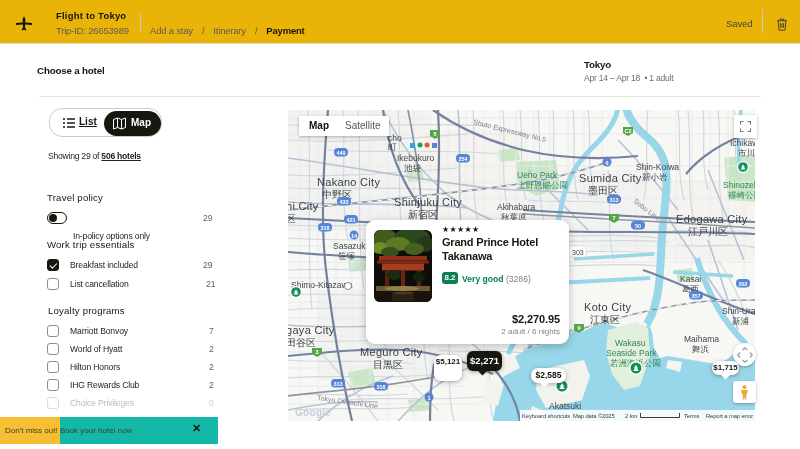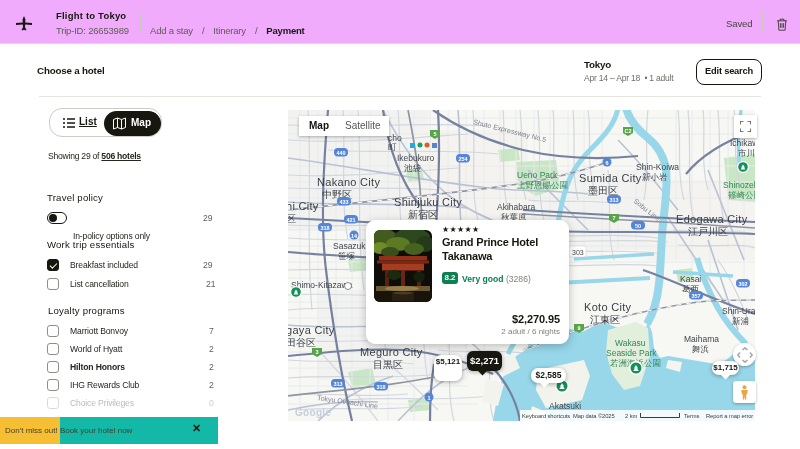--- a/index.html
+++ b/index.html
@@ -2,21 +2,21 @@
 <html><head>
 <meta charset="utf-8">
 <style>
 * { margin:0; padding:0; box-sizing:border-box; }
 html,body { width:800px; height:449px; overflow:hidden; background:#fff;
   font-family:"Liberation Sans", sans-serif; }
 #app { position:relative; width:800px; height:449px; }
 .abs { position:absolute; }
 
 
-#hdr { left:0; top:0; width:800px; height:44px; background:#f0abfc; border-bottom:1px solid #dddcd3; }
+#hdr { left:0; top:0; width:800px; height:44px; background:#eab308; border-bottom:1px solid #dddcd3; }
 #hdr .title { left:56px; top:10px; font-size:9.5px; letter-spacing:-.45px; font-weight:bold; color:#17170f; letter-spacing:.2px;}
 #hdr .tripid { left:56px; top:25px; font-size:9.5px; letter-spacing:-.2px; color:#5d5d55; }
 #hdr .sep1 { left:140px; top:13px; width:1px; height:19px; background:#c9c8bf; }
 #crumbs { left:150px; top:25px; font-size:9.5px; letter-spacing:-.2px; color:#5d5d55; }
 #crumbs b { color:#17170f; }
 #saved { left:726px; top:18px; font-size:9.5px; letter-spacing:-.1px; color:#45453d; }
 #hdr .sep2 { left:762px; top:9px; width:1px; height:24px; background:#c9c8bf; }
 
 
 #choose { left:37px; top:65px; font-size:9.8px; letter-spacing:-.2px; font-weight:bold; color:#17170f; }
@@ -442,21 +442,20 @@
     <div class="abs" id="saved">Saved</div>
     <div class="abs sep2"></div>
     <svg class="abs" style="left:776px;top:18px" width="12" height="13" viewBox="0 0 12 13">
       <path d="M1 2.8 H11 M4 2.8 V1.2 H8 V2.8 M2.2 2.8 L2.9 12.2 H9.1 L9.8 2.8 M4.4 5.2 V9.8 M6 5.2 V9.8 M7.6 5.2 V9.8" stroke="#3a3a33" stroke-width="0.9" fill="none"></path>
     </svg>
   </div>
 
   <div class="abs" id="choose">Choose a hotel</div>
   <div class="abs" id="tokyo">Tokyo</div>
   <div class="abs" id="dates">Apr 14 – Apr 18 &nbsp;•&nbsp;1 adult</div>
-  <div class="abs" id="editbtn">Edit search</div>
   <div class="abs" id="subline"></div>
 
   <div class="abs" id="toggle">
     <svg class="abs" style="left:13px;top:8px" width="12" height="12" viewBox="0 0 12 12">
       <path d="M0 2 H2 M4 2 H12 M0 6 H2 M4 6 H12 M0 10 H2 M4 10 H12" stroke="#17170f" stroke-width="1.4"></path>
     </svg>
     <div class="abs list" style="left:29px;">List</div>
     <div class="abs mapbtn">
       <svg class="abs" style="left:9px;top:6px" width="13" height="13" viewBox="0 0 13 13">
         <path d="M0.5 2.5 L4.5 1 L8.5 2.5 L12.5 1 V10.5 L8.5 12 L4.5 10.5 L0.5 12 Z M4.5 1 V10.5 M8.5 2.5 V12" stroke="#fff" stroke-width="1" fill="none"></path>
@@ -480,21 +479,21 @@
   <div class="abs fcount" style="left:206px;top:279px;">21</div>
 
   <div class="abs sechead" style="left:48px;top:305px;">Loyalty programs</div>
   <div class="abs cb" style="left:47px;top:325px;"></div>
   <div class="abs flabel" style="left:70px;top:326px;text-align:right;">Marriott Bonvoy</div>
   <div class="abs fcount" style="left:209px;top:326px;">7</div>
   <div class="abs cb" style="left:47px;top:343px;"></div>
   <div class="abs flabel" style="left:70px;top:344px;">World of Hyatt</div>
   <div class="abs fcount" style="left:209px;top:344px;">2</div>
   <div class="abs cb" style="left:47px;top:361px;"></div>
-  <div class="abs flabel" style="left:70px;top:362px;font-weight:bold;">Hilton Honors</div>
+  <div class="abs flabel" style="left:70px;top:362px;">Hilton Honors</div>
   <div class="abs fcount" style="left:209px;top:362px;">2</div>
   <div class="abs cb" style="left:47px;top:379px;"></div>
   <div class="abs flabel" style="left:70px;top:380px;">IHG Rewards Club</div>
   <div class="abs fcount" style="left:209px;top:380px;">2</div>
   <div class="abs cb fade" style="left:47px;top:397px;"></div>
   <div class="abs flabel fade" style="left:70px;top:398px;">Choice Privileges</div>
   <div class="abs fcount fade" style="left:209px;top:398px;">0</div>
 
   <div class="abs" id="banner">
     <div class="prog"></div>

